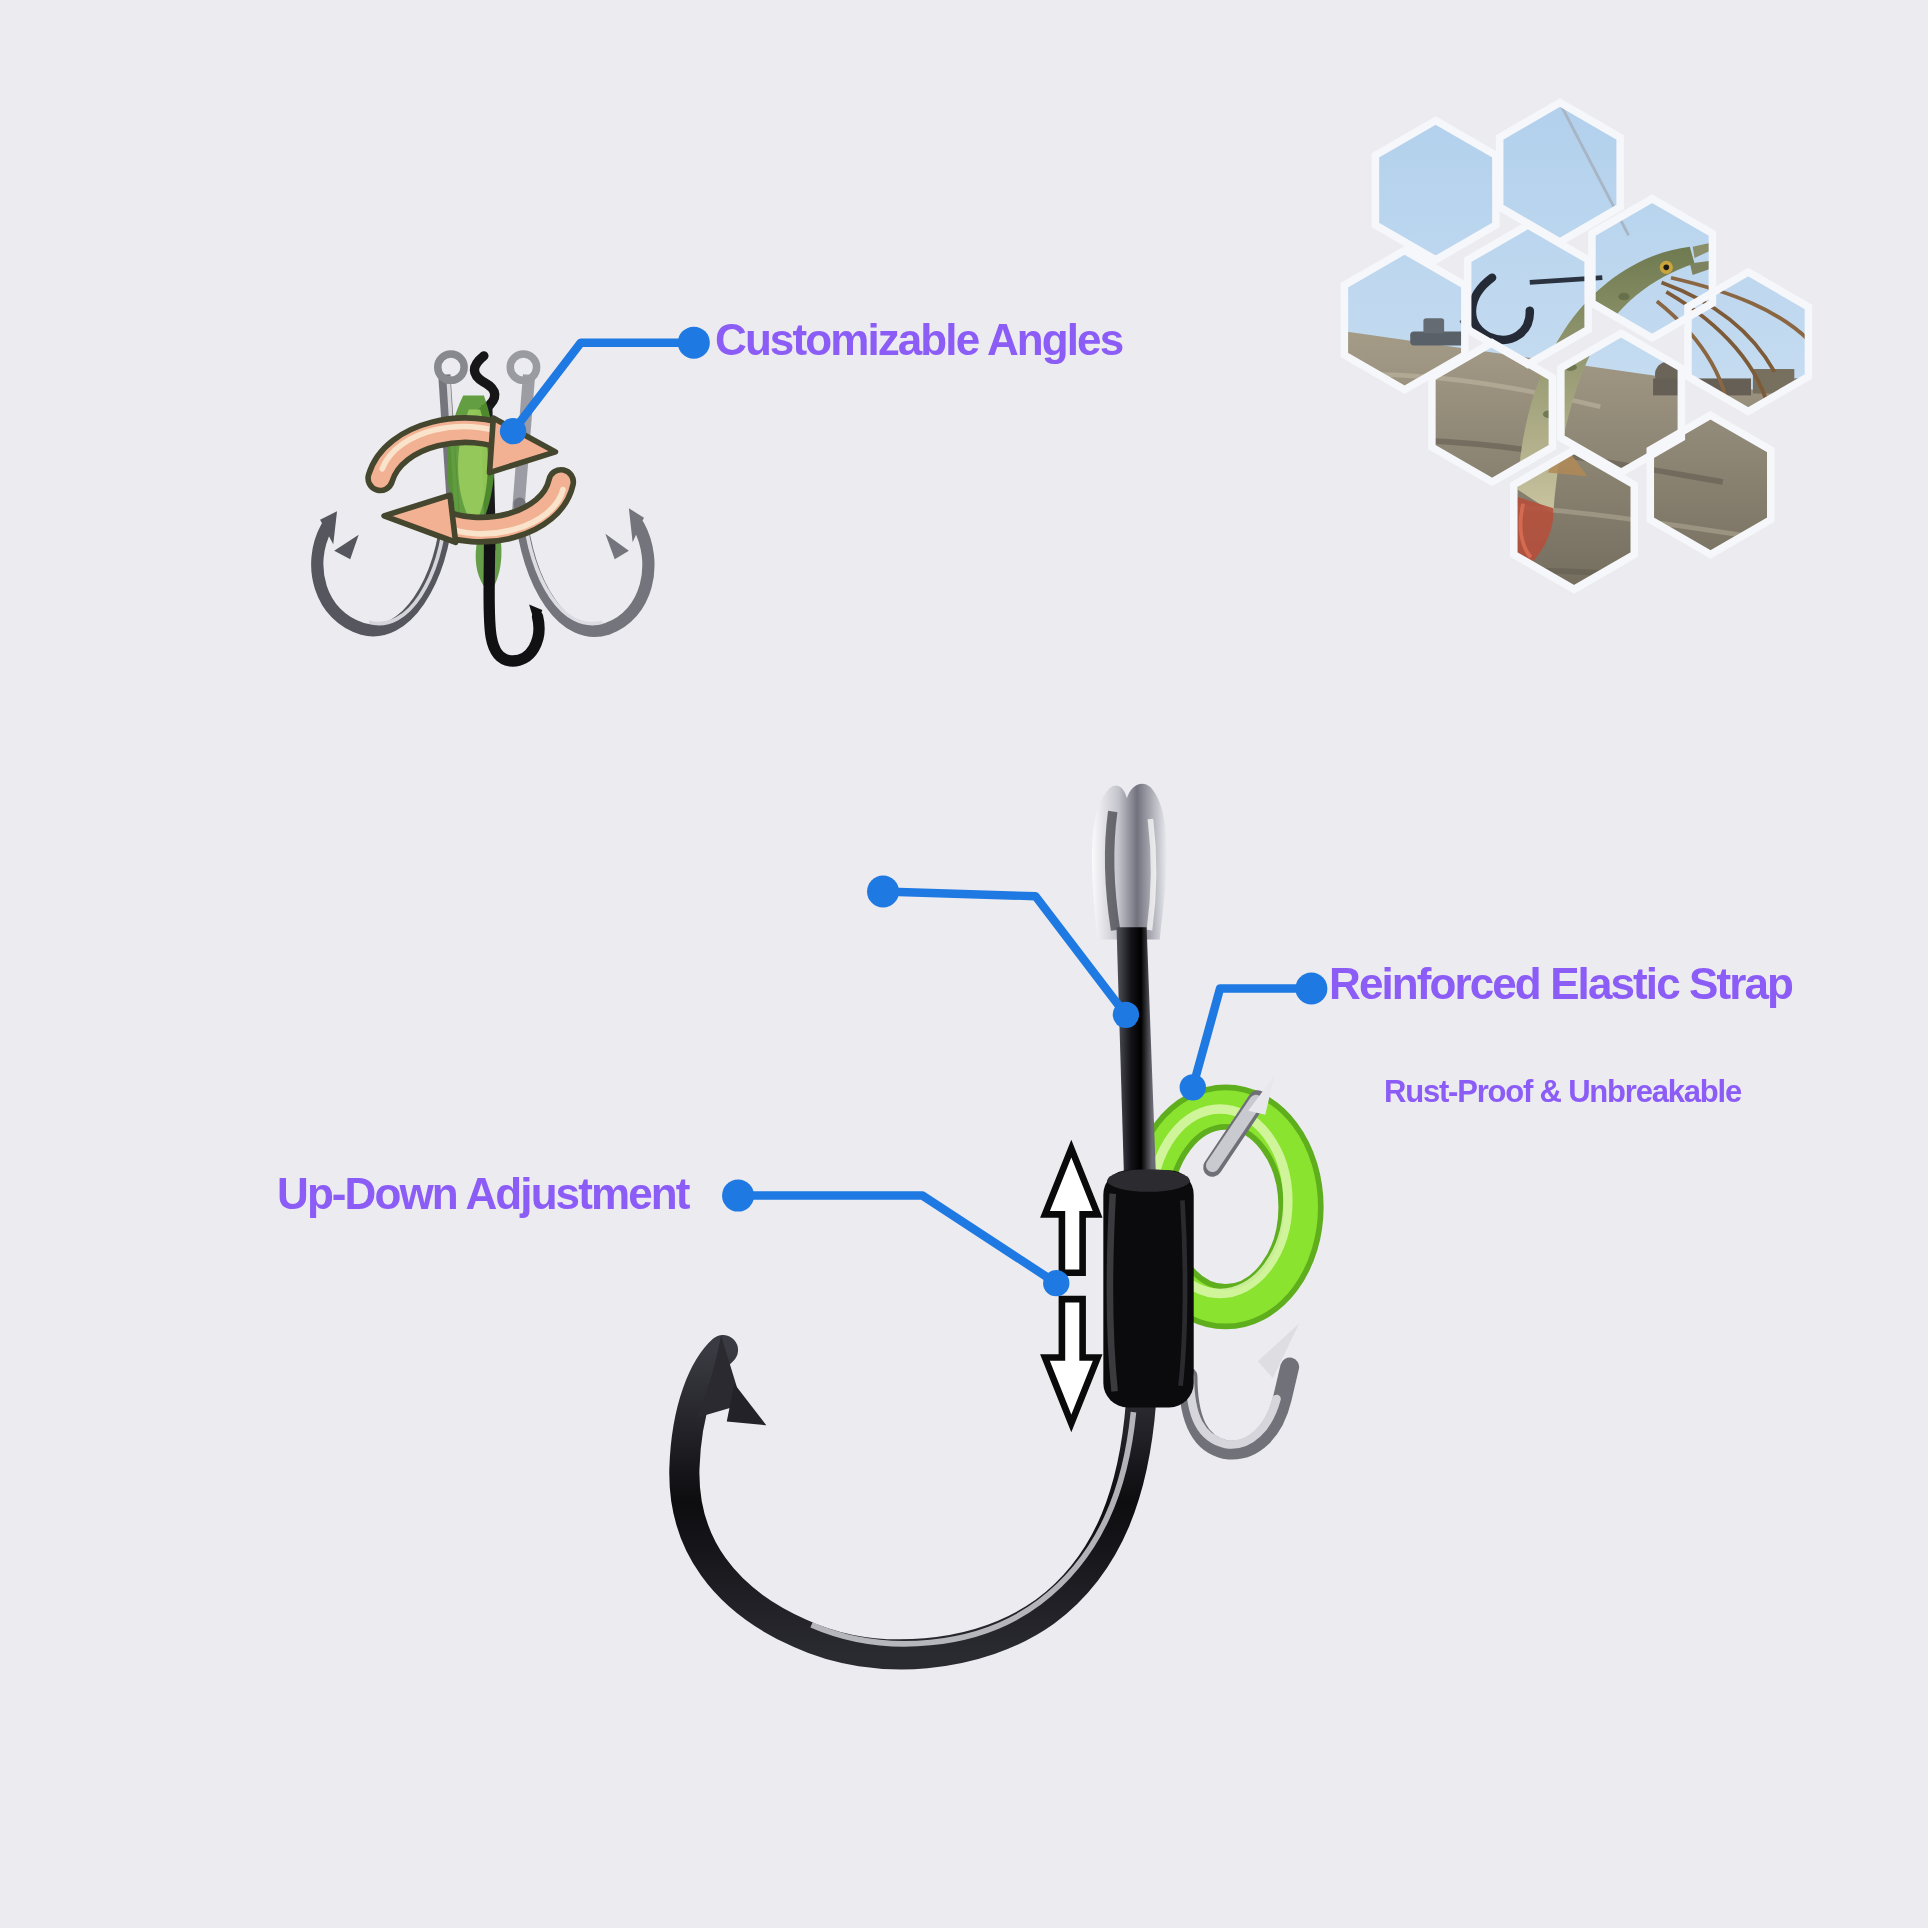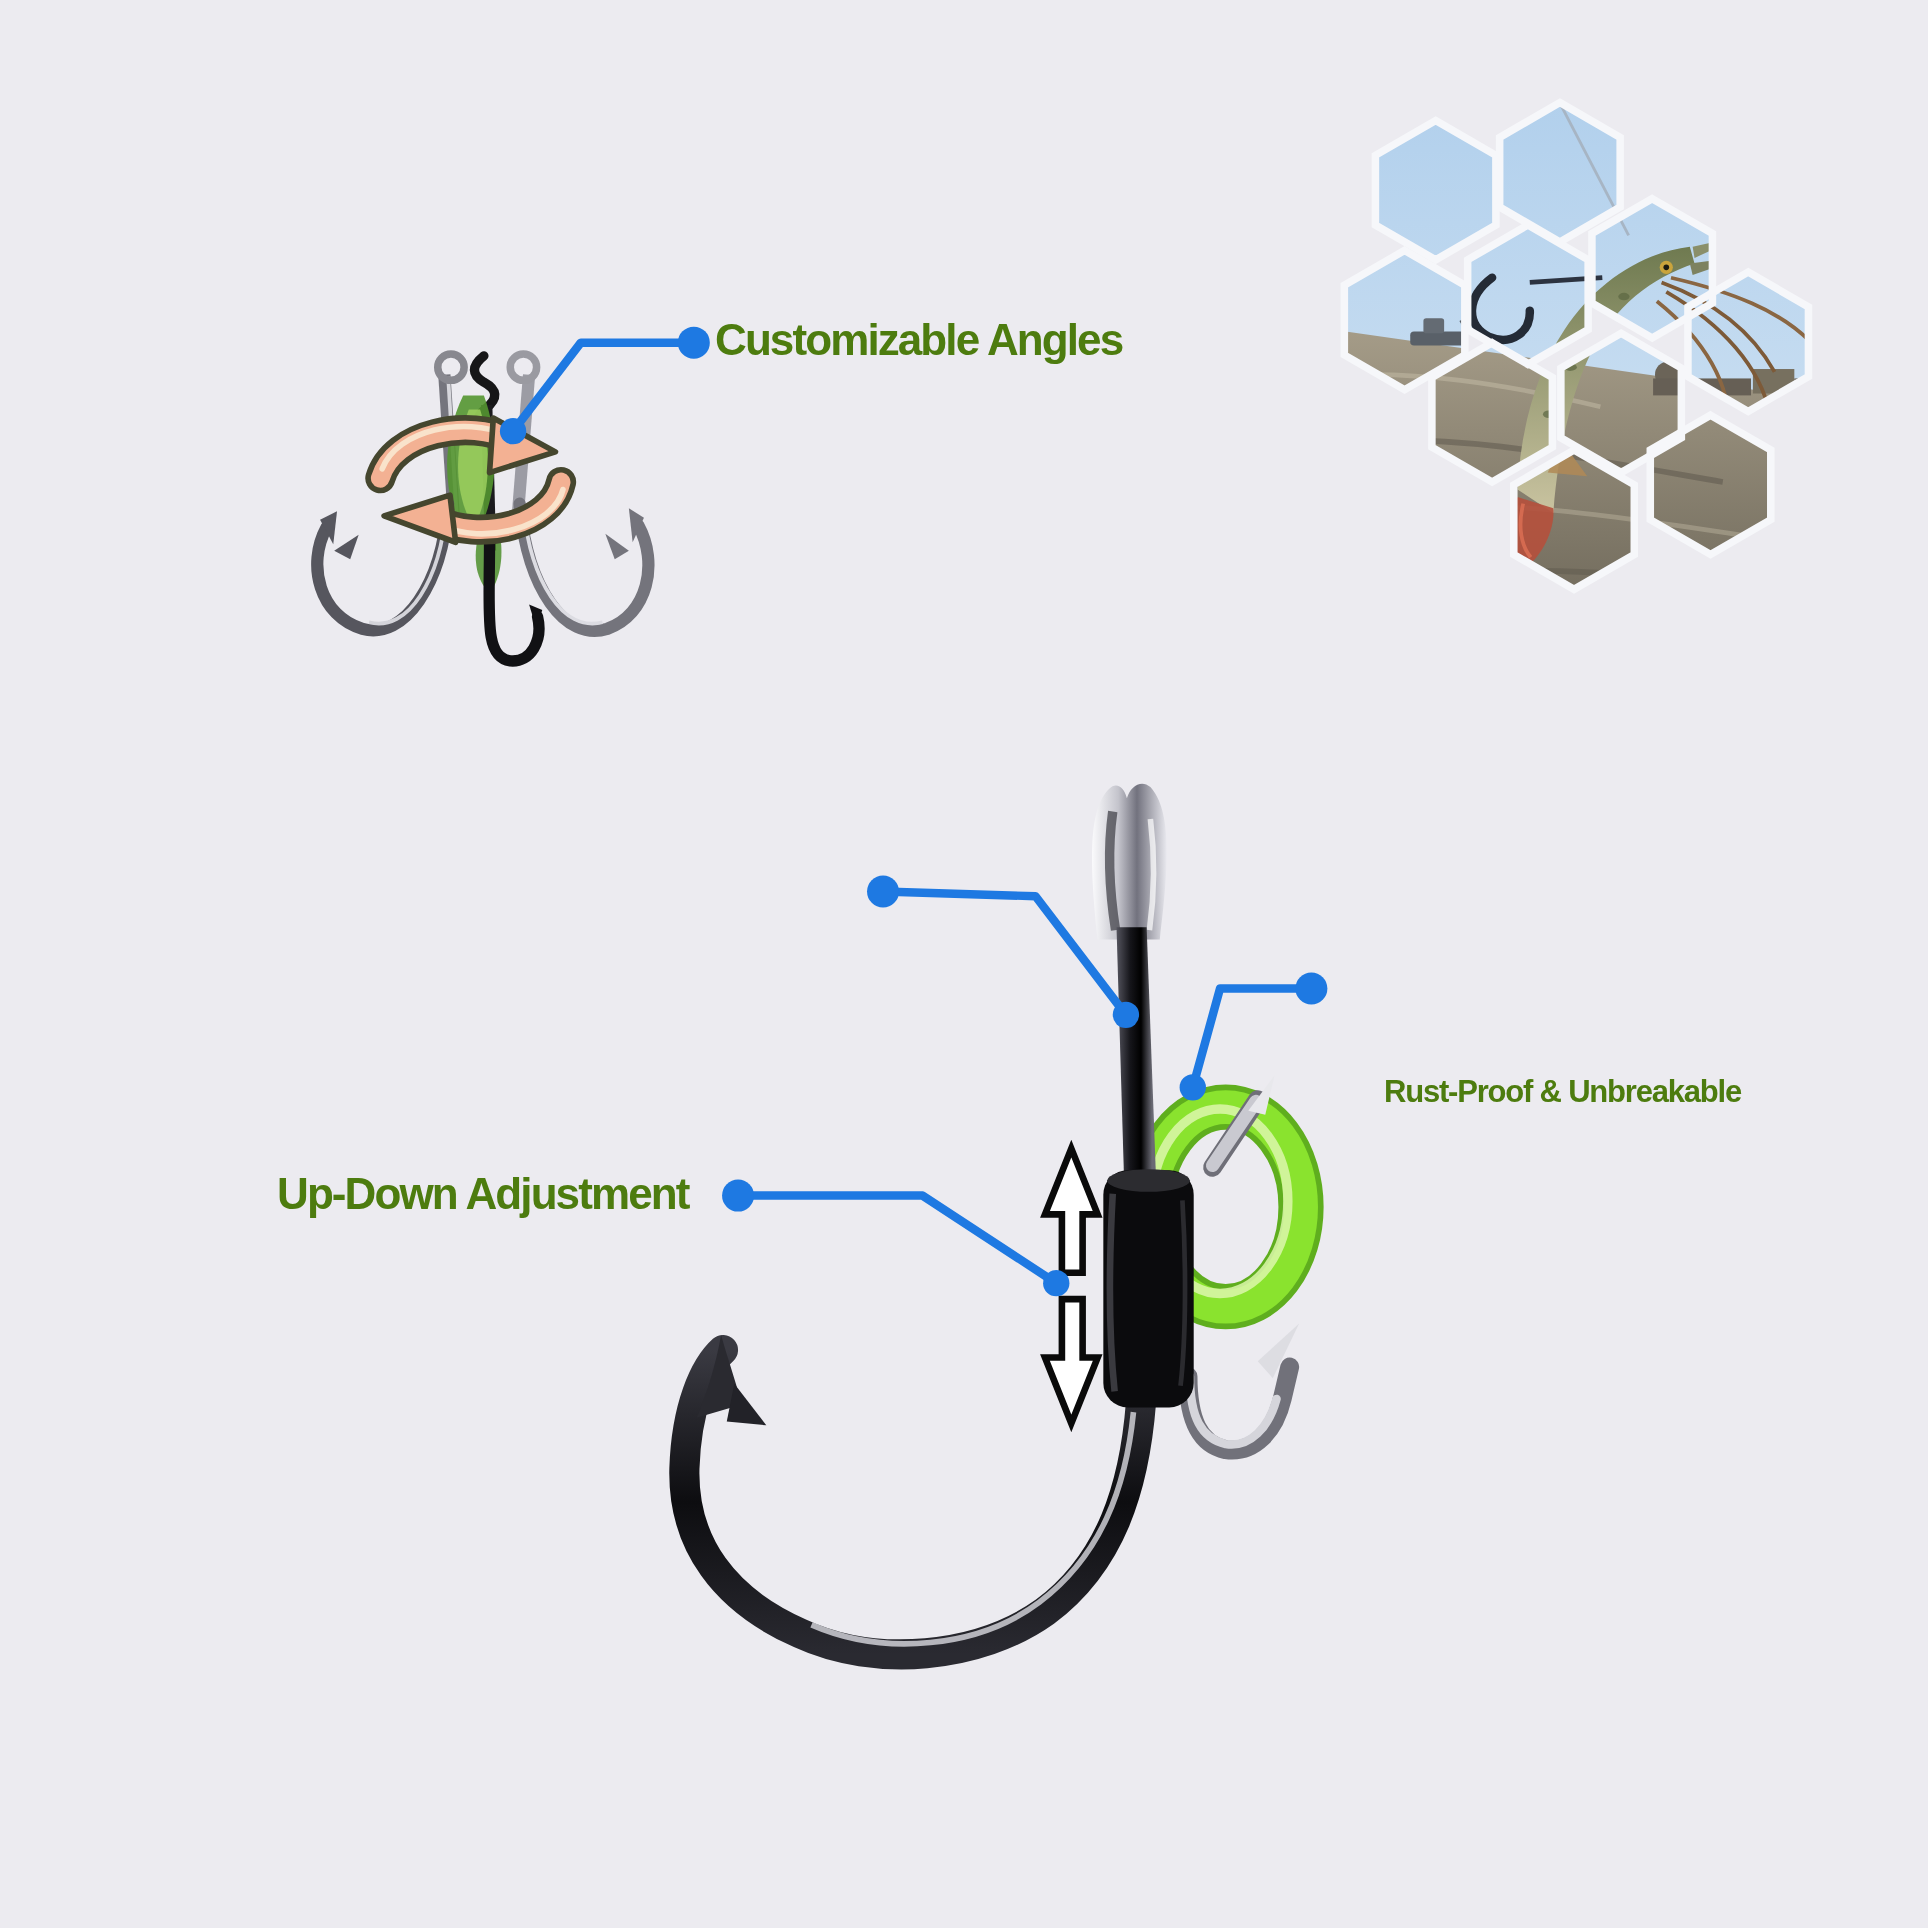--- a/index.html
+++ b/index.html
@@ -3,21 +3,21 @@
 <meta charset="utf-8">
 <style>
   html,body{margin:0;padding:0;background:#ecebf0;}
   .canvas{
     position:relative;width:1928px;height:1928px;overflow:hidden;
     background:#ecebf0;
     font-family:"Liberation Sans",sans-serif;
   }
   svg.art{position:absolute;left:0;top:0;width:1928px;height:1928px;}
   .label{
-    position:absolute;color:#4d7c0f;font-weight:700;white-space:nowrap;
+    position:absolute;color:#8b5cf6;font-weight:700;white-space:nowrap;
     letter-spacing:-1.9px;line-height:1;
   }
   .label-main{font-size:44px;}
   .label-sub{font-size:31px;letter-spacing:-1.2px;}
 </style>
 </head>
 <body>
 
 <div class="canvas">
 
@@ -240,19 +240,20 @@
       <circle cx="1393" cy="1050" r="17"></circle>
       <circle cx="1267" cy="1155" r="14"></circle>
       <circle cx="784" cy="1270" r="17"></circle>
       <circle cx="1122" cy="1363" r="14"></circle>
     </g>
   </svg>
 
   <div class="label label-main" style="left:715px;top:318px;">Customizable Angles</div>
 
 
+  <div class="label label-main" style="left:1329px;top:962px;">Reinforced Elastic Strap</div>
 
   <div class="label label-sub" style="left:1384px;top:1076px;">Rust-Proof &amp; Unbreakable</div>
 
   <div class="label label-main" style="left:252px;top:1172px;margin-left:25px;">Up-Down Adjustment</div>
 
 </div>
 
 
 </body></html>

